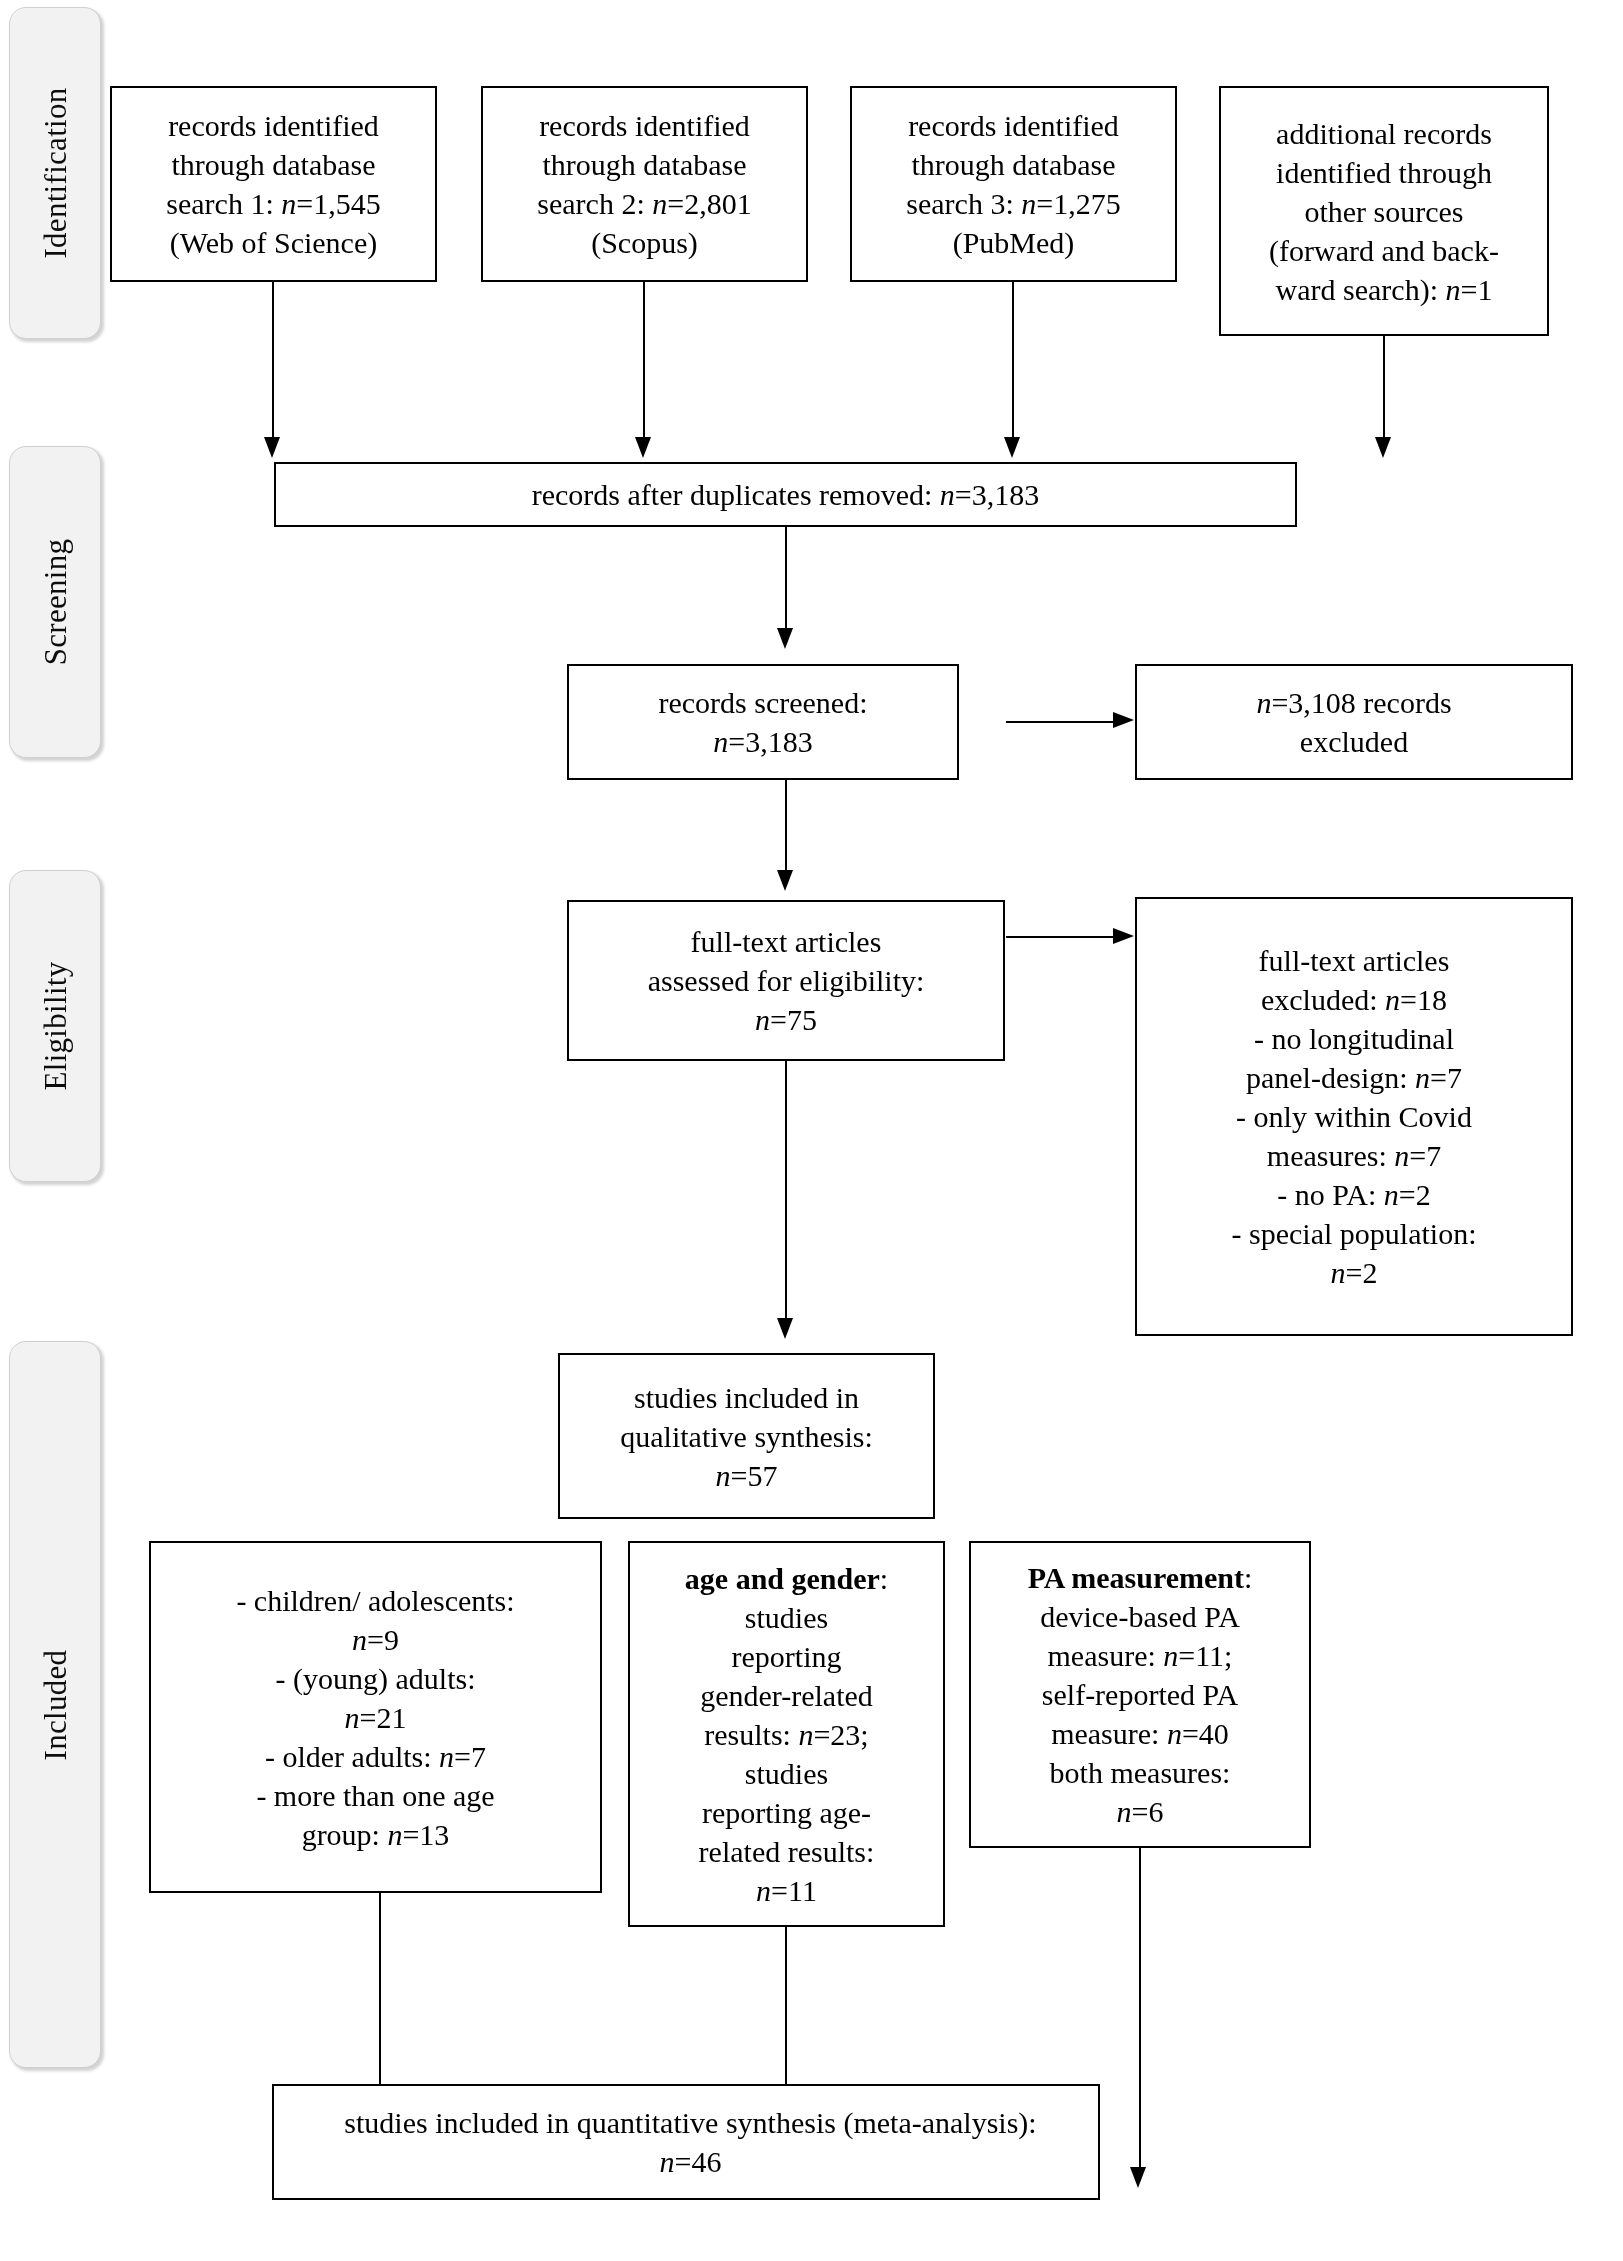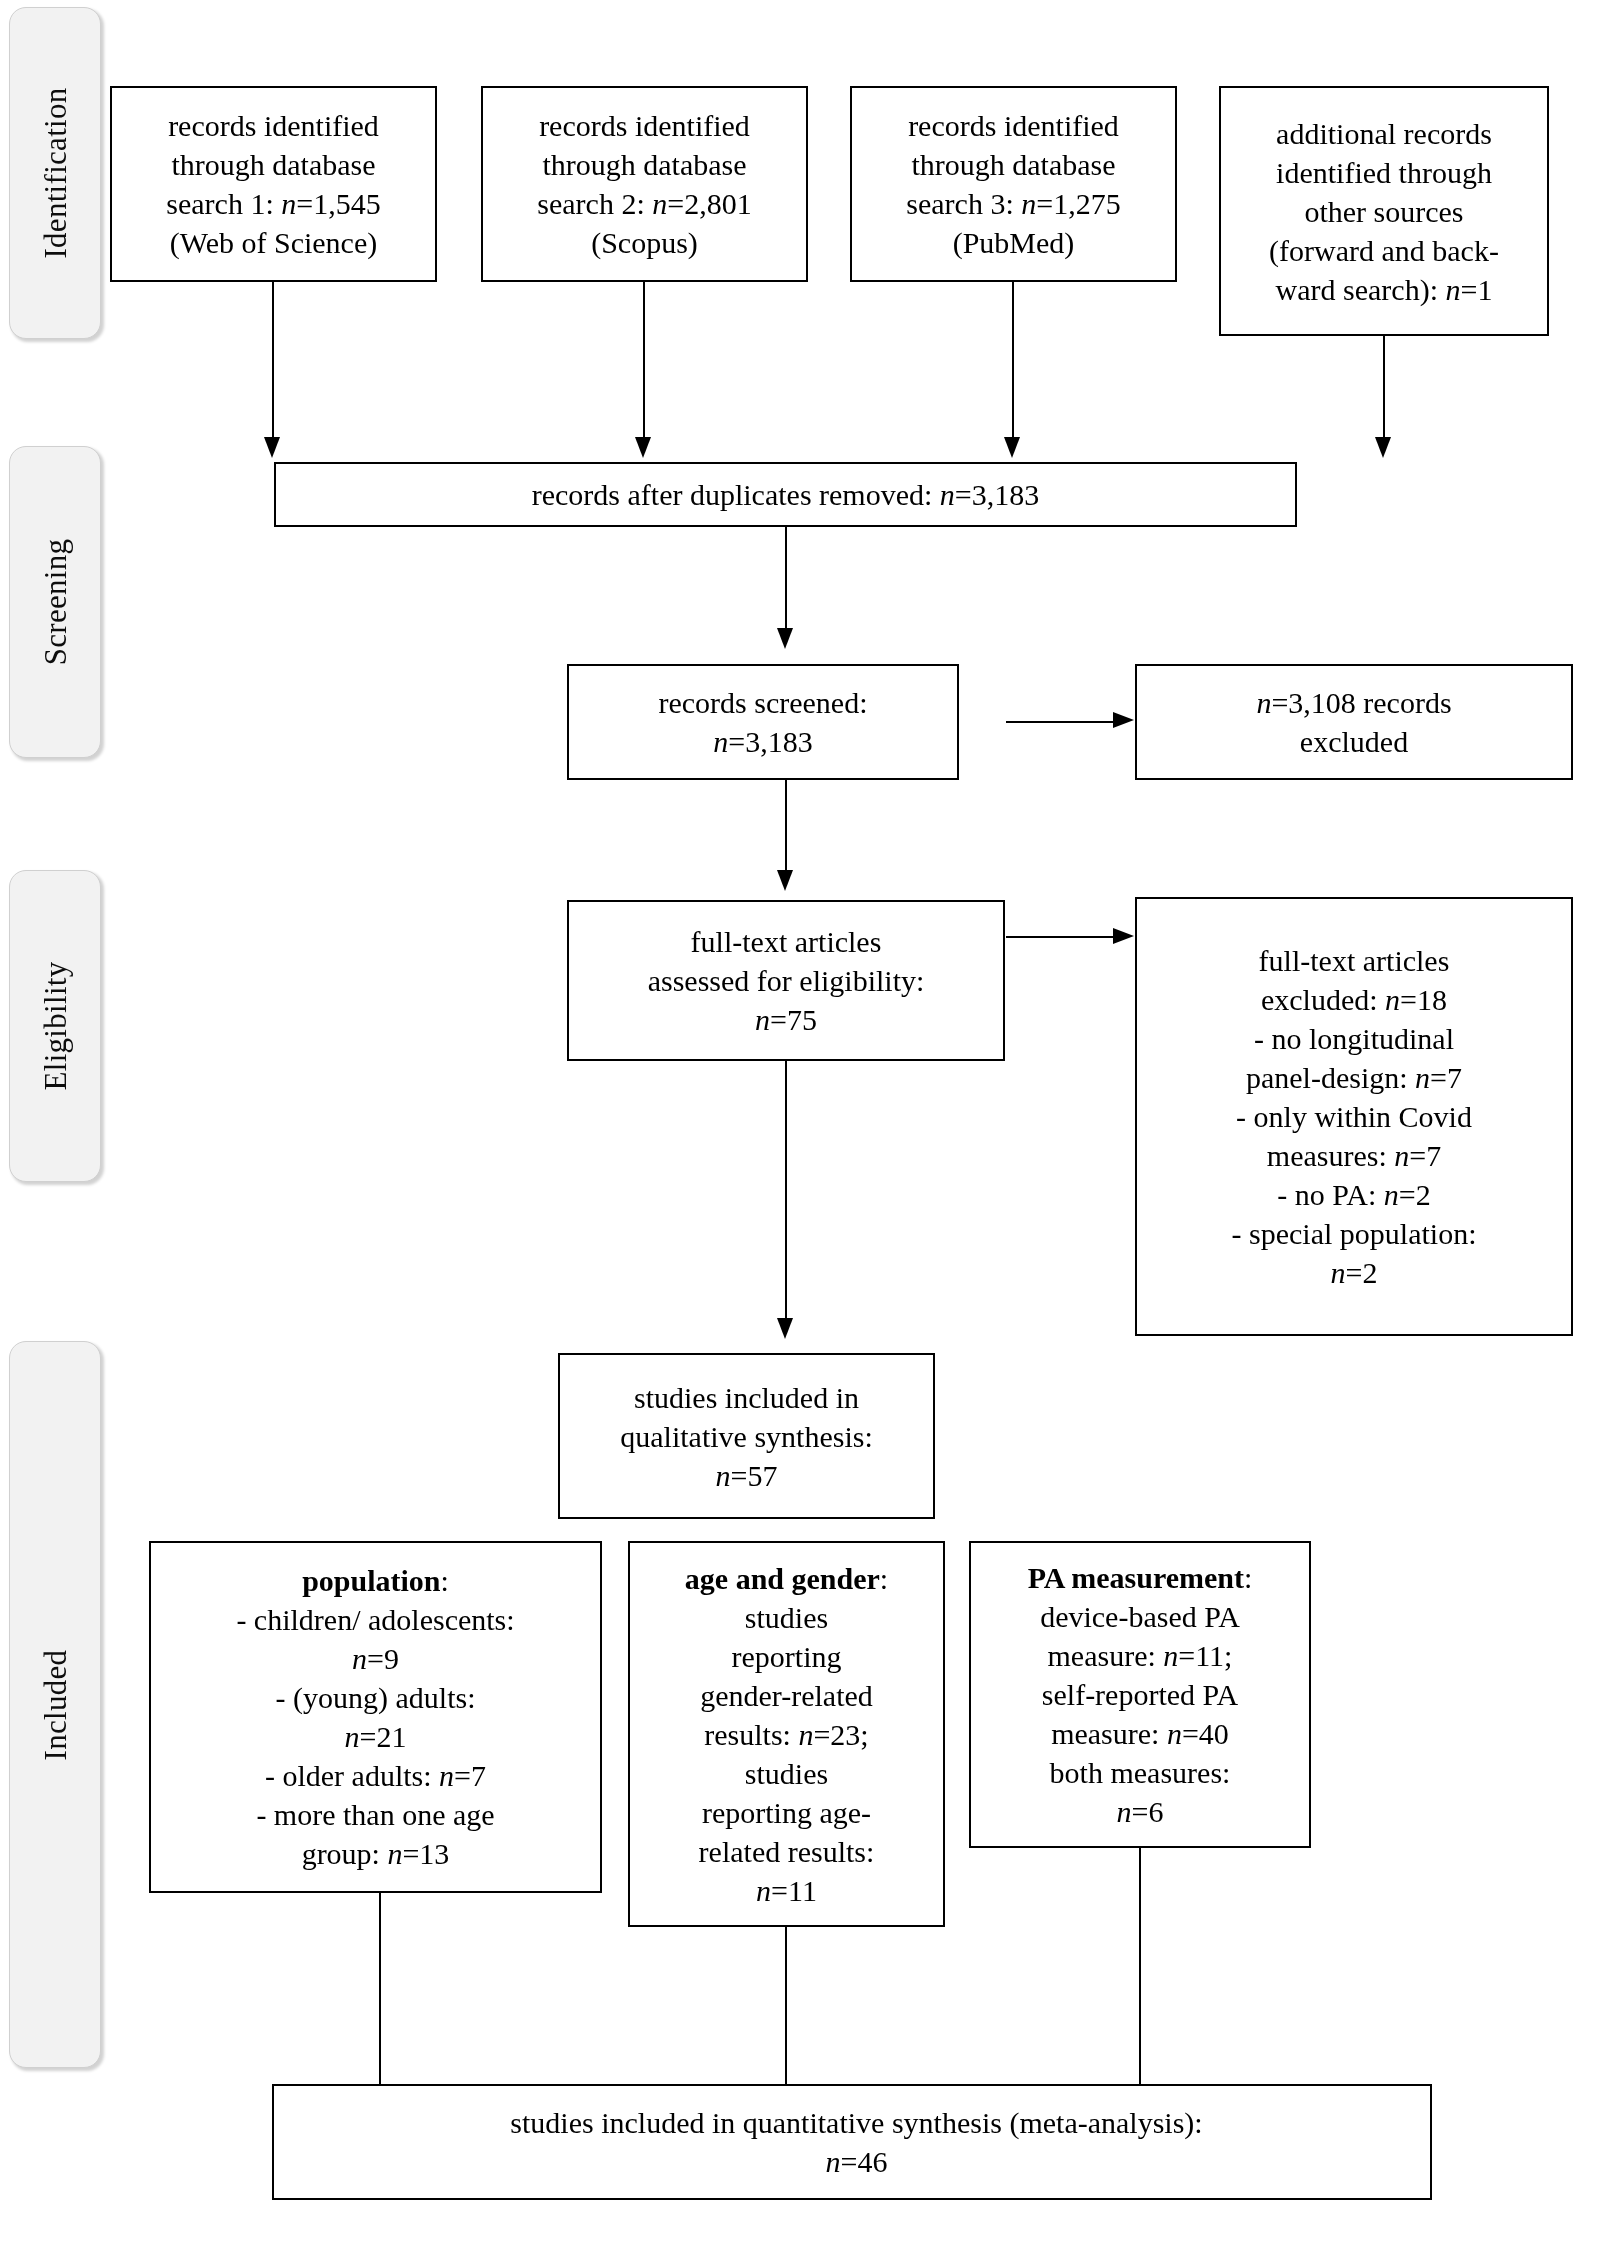--- a/index.html
+++ b/index.html
@@ -215,21 +215,20 @@
   <div class="fbox" style="left:558px; top:1353px; width:377px; height:166px;">
     <div class="inner">
       <span class="bl">studies included  in</span>
       <span class="bl">qualitative synthesis:</span>
       <span class="bl"><em class="v">n</em><span>=57</span></span>
     </div>
   </div>
 
   <div class="fbox" style="left:149px; top:1541px; width:453px; height:352px;">
     <div class="inner">
-      <span class="bl"><b class="hd">population</b><span>:</span></span>
       <span class="bl">-   children/ adolescents:</span>
       <span class="bl"><em class="v">n</em><span>=9</span></span>
       <span class="bl">-   (young) adults:</span>
       <span class="bl"><em class="v">n</em><span>=21</span></span>
       <span class="bl"><span>-   older adults: </span><em class="v">n</em><span>=7</span></span>
       <span class="bl">-   more than one age</span>
       <span class="bl"><span>group: </span><em class="v">n</em><span>=13</span></span>
     </div>
   </div>
 
@@ -261,21 +260,21 @@
 
   <div class="vline" style="left:379px; top:1893px; height:280px;"></div>
   <div class="arrow-down" style="left:371px; top:2167px;"></div>
 
   <div class="vline" style="left:785px; top:1927px; height:245px;"></div>
   <div class="arrow-down" style="left:777px; top:2167px;"></div>
 
   <div class="vline" style="left:1139px; top:1848px; height:325px;"></div>
   <div class="arrow-down" style="left:1130px; top:2167px;"></div>
 
-  <div class="fbox" style="left:272px; top:2084px; width:1160px; height:116px;padding-left:16px;">
+  <div class="fbox" style="left:272px; top:2084px; width:828px; height:116px;padding-left:16px;">
     <div class="inner">
       <span class="bl">studies included  in quantitative synthesis (meta-analysis):</span>
       <span class="bl"><em class="v">n</em><span>=46</span></span>
     </div>
   </div>
 
 </div>
 
 
 </body></html>

